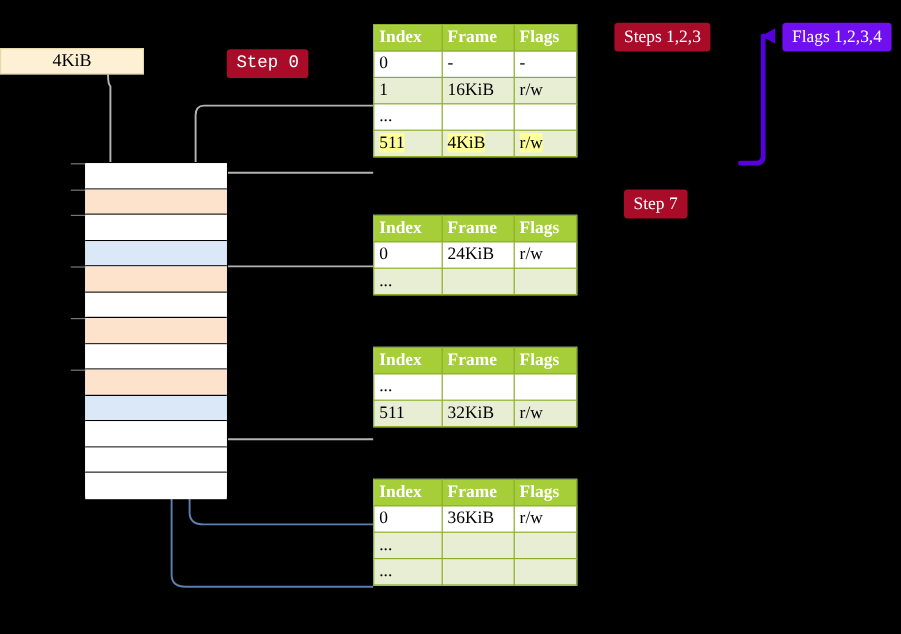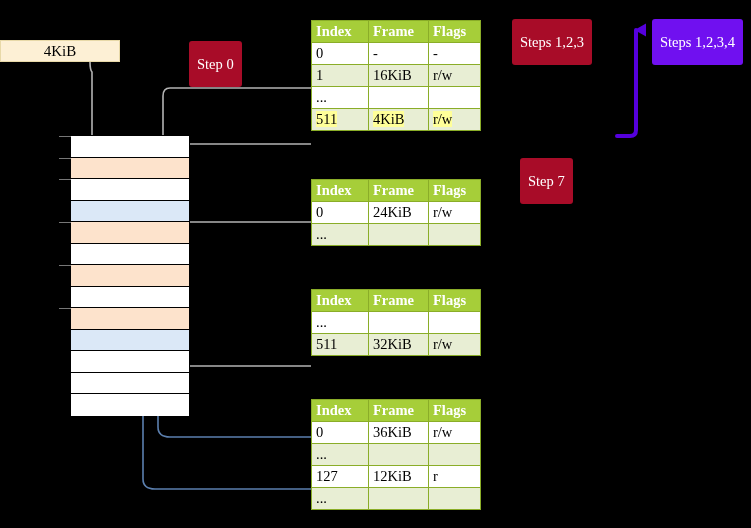--- a/index.html
+++ b/index.html
@@ -34,21 +34,21 @@
   .m-orange{background:#fde3cc;}
   .m-blue{background:#dbe8f7;}
   .tick{position:absolute;left:-12px;width:12px;height:0;
         border-top:1px solid #777;}
 
   
   .kbox{position:absolute;left:0px;top:40px;width:120px;height:22px;
         background:#fdf0d5;border:1px solid #e8d9a8;box-sizing:border-box;
         text-align:center;font-size:15px;line-height:21px;}
   .badge{position:absolute;color:#fff;font-size:14.5px;line-height:18px;
-         padding:14px 8px;border-radius:3px;white-space:nowrap;}
+         padding:3px 8px;border-radius:3px;white-space:nowrap;}
   .badge.red{background:#a80c28;}
   .badge.purple{background:#7010f0;}
 </style>
 </head>
 <body>
 
 <svg class="layer" width="751" height="528" viewBox="0 0 751 528">
   <defs>
     <marker id="agray" markerWidth="9" markerHeight="9" refX="4.5" refY="7" orient="auto" markerUnits="userSpaceOnUse">
       <path d="M0.5,0.5 L4.5,8 L8.5,0.5 Z" fill="#cfcfcf" stroke="#b3b3b3" stroke-width="0.8"></path>
@@ -92,23 +92,23 @@
     <path d="M311,489 L155,489 Q143,489 143,479 L143,212" marker-end="url(#ablue)"></path>
   </g>
 
   <g stroke="#5500dd" stroke-width="4" fill="none" stroke-linecap="round">
     <path d="M617,136 L630,136 Q636,136 636,130 L636,30" marker-end="url(#apurple)"></path>
   </g>
 </svg>
 
 <div class="kbox">4KiB</div>
 
-<div class="badge red" style="left:189px;top:41px;">Step 0</div>
+<div class="badge red" style="left:189px;top:41px;font-family:Liberation Mono, monospace;">Step 0</div>
 <div class="badge red" style="left:512px;top:19px;">Steps 1,2,3</div>
-<div class="badge purple" style="left:652px;top:19px;">Steps 1,2,3,4</div>
+<div class="badge purple" style="left:652px;top:19px;">Flags 1,2,3,4</div>
 <div class="badge red" style="left:520px;top:158px;">Step 7</div>
 
 <div id="mem">
     <div class="mrow m-white" style="position: relative;">
       <span class="tick" style="top: 0px;"></span>
     </div>
     <div class="mrow m-orange" style="position: relative;">
       <span class="tick" style="top: 0px;"></span>
     </div>
     <div class="mrow m-white" style="position: relative;">
@@ -217,24 +217,19 @@
       <tr class="plain">
         <td class="c0">0</td>
         <td class="c1">36KiB</td>
         <td class="c2">r/w</td>
       </tr>
       <tr class="alt">
         <td class="c0">...</td>
         <td class="c1"></td>
         <td class="c2"></td>
       </tr>
-      <tr class="plain">
-        <td class="c0">127</td>
-        <td class="c1">12KiB</td>
-        <td class="c2">r</td>
-      </tr>
       <tr class="alt">
         <td class="c0">...</td>
         <td class="c1"></td>
         <td class="c2"></td>
       </tr>
     </tbody>
   </table>
 
 </body></html>

